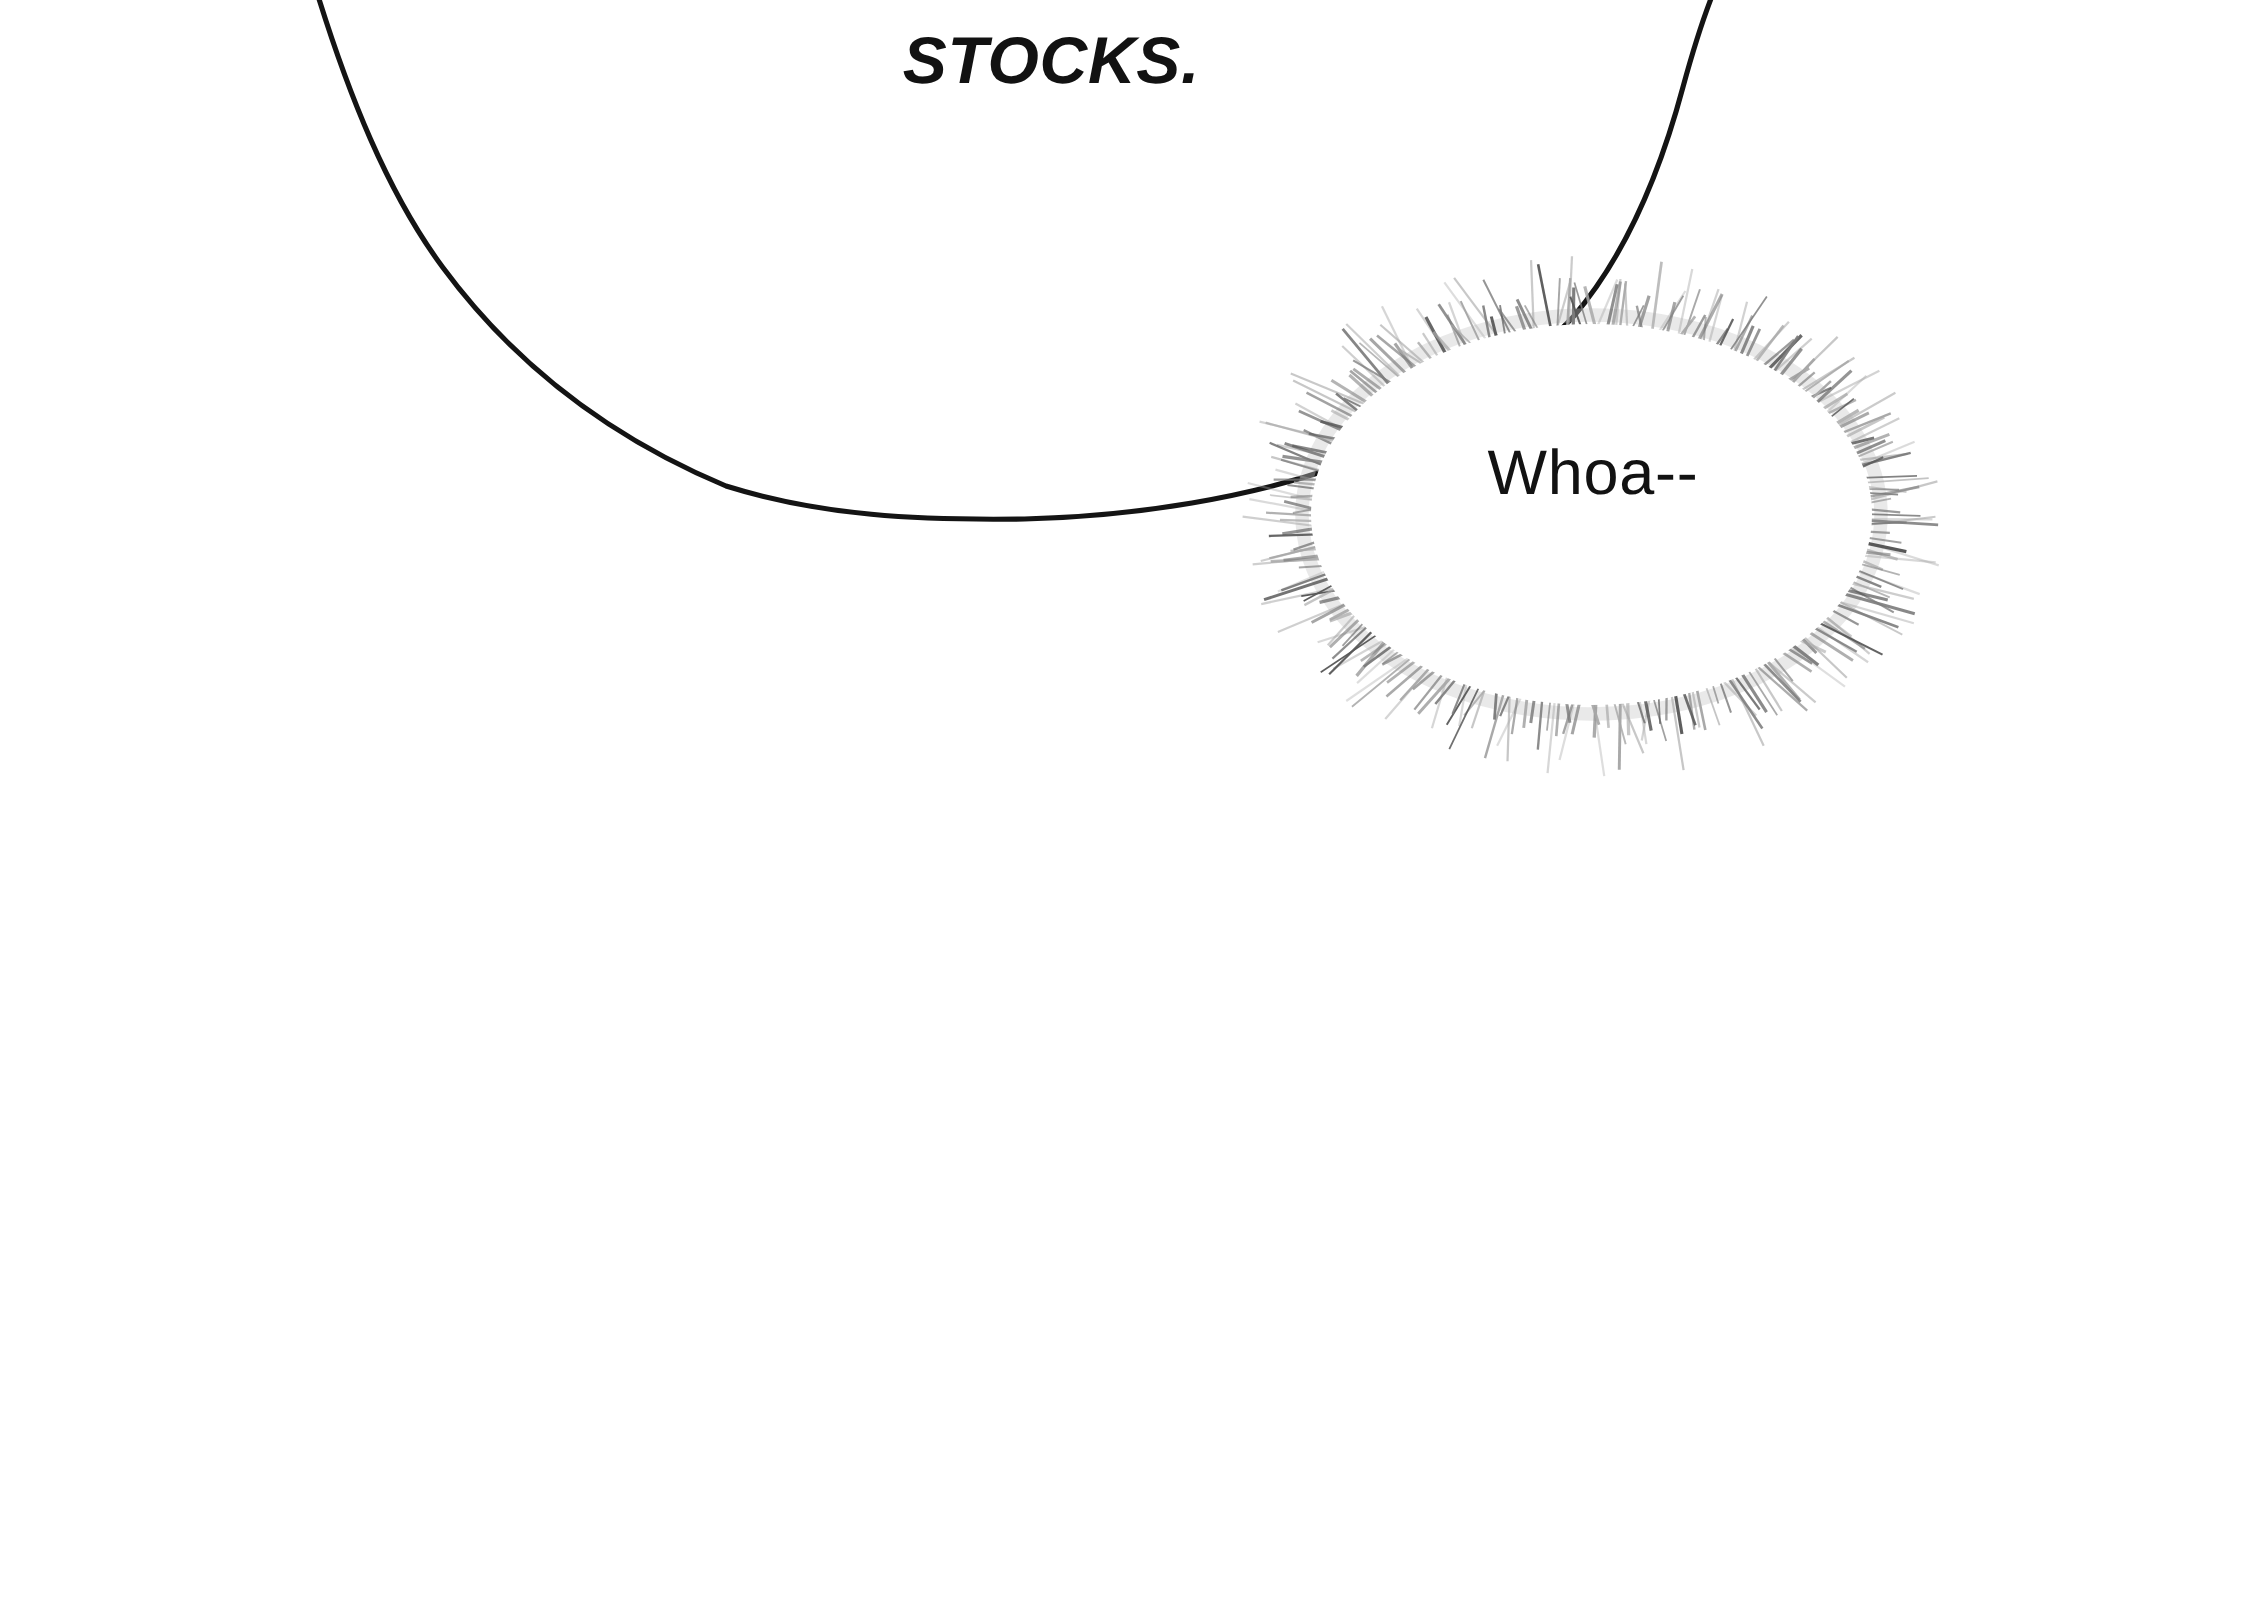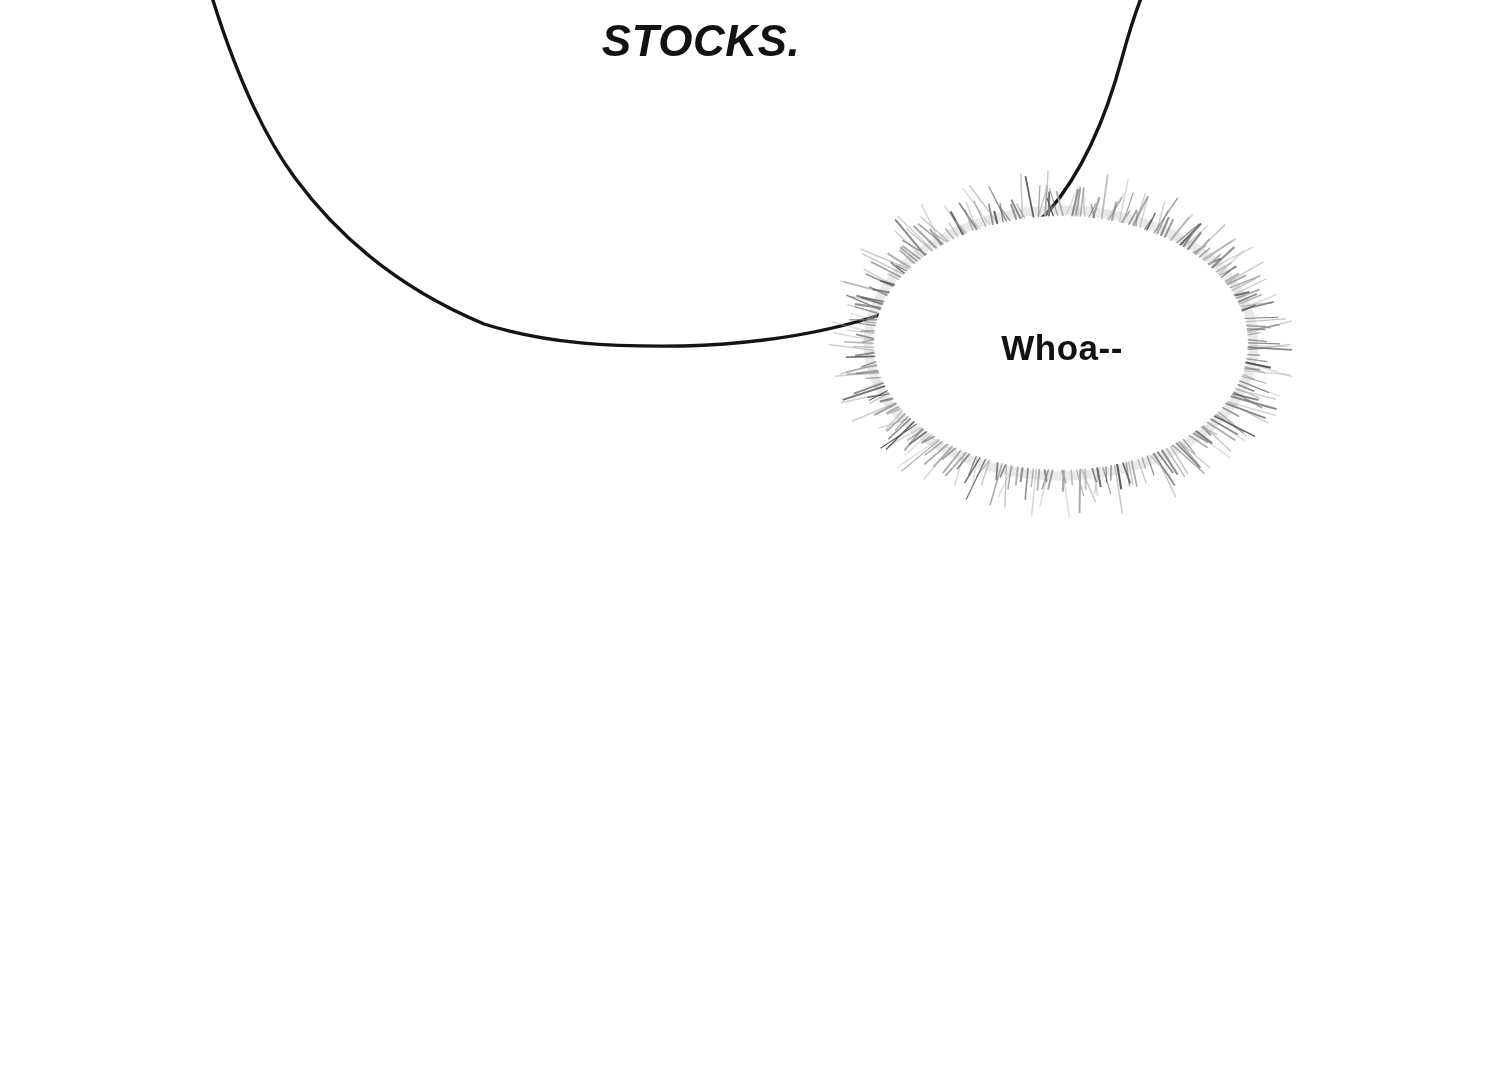--- a/index.html
+++ b/index.html
@@ -18,23 +18,23 @@
     user-select:none;
   }
   .stocks{
     left:701px;top:41px;
     font-size:44px;
     font-weight:700;
     font-style:italic;
     letter-spacing:0.5px;
   }
   .whoa{
-    left:1062px;top:348px;
-    font-size:35px;
-    font-weight:700;
+    left:1062px;top:315px;
+    font-size:42px;
+    font-weight:400;
     letter-spacing:0.5px;
   }
 </style>
 </head>
 <body>
 
 <div class="stage">
 
   <svg class="artwork" viewBox="0 0 1500 1080" xmlns="http://www.w3.org/2000/svg">
 

